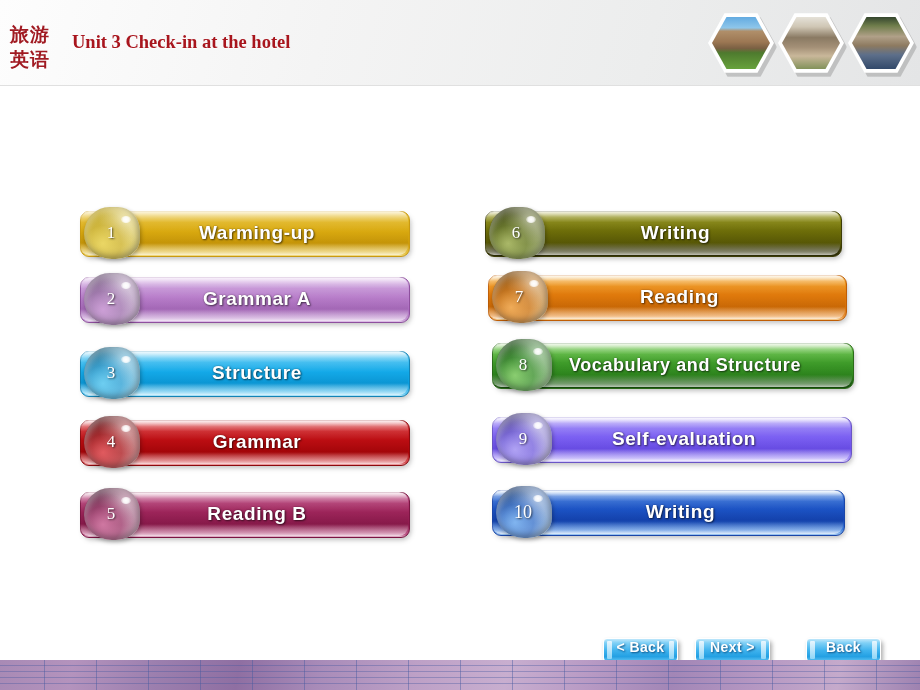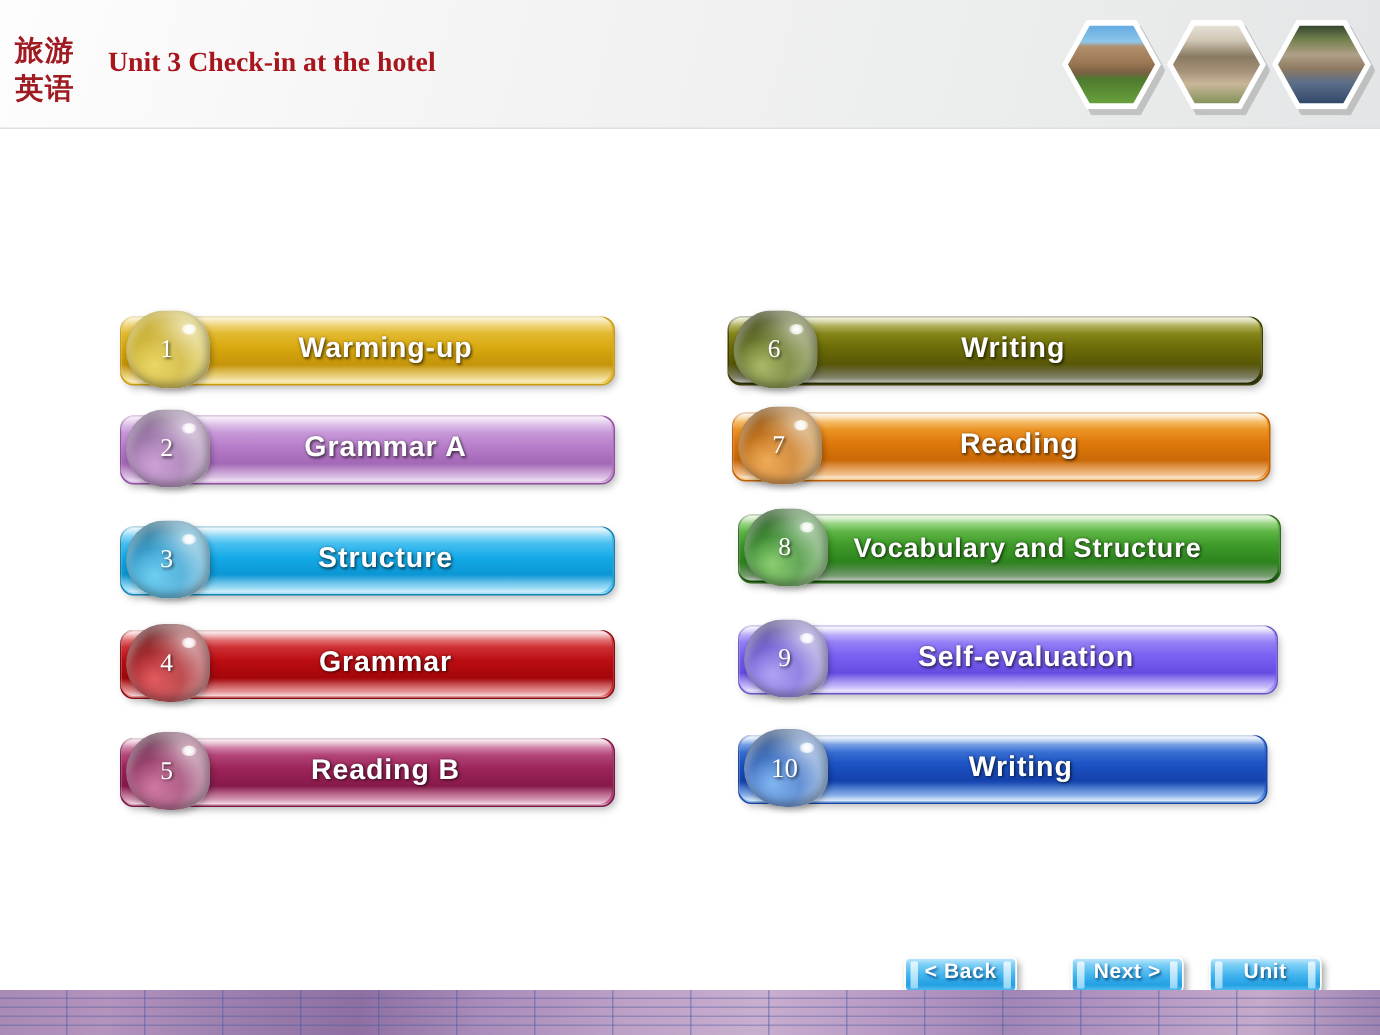--- a/index.html
+++ b/index.html
@@ -301,29 +301,29 @@
   </div>
 
 </div>
 
 <div id="navbar">
   <div class="navbtn" style="left:603px;width:75px;">
     <span class="side l"></span>
     <span class="side r"></span>
     <span>&lt; Back</span>
   </div>
-  <div class="navbtn" style="left:714px;width:75px;">
+  <div class="navbtn" style="left:695px;width:75px;">
     <span class="side l"></span>
     <span class="side r"></span>
     <span>Next &gt;</span>
   </div>
   <div class="navbtn" style="left:806px;width:75px;">
     <span class="side l"></span>
     <span class="side r"></span>
-    <span>Unit</span>
+    <span>Back</span>
   </div>
 </div>
 
 <div id="footer-top"></div>
 <div id="footer">
   <span class="hline" style="top:5px;"></span>
   <span class="hline" style="top:11px;"></span>
   <span class="hline" style="top:17px;"></span>
   <span class="hline" style="top:23px;"></span>
   <span class="vline" style="left:44px;"></span>

